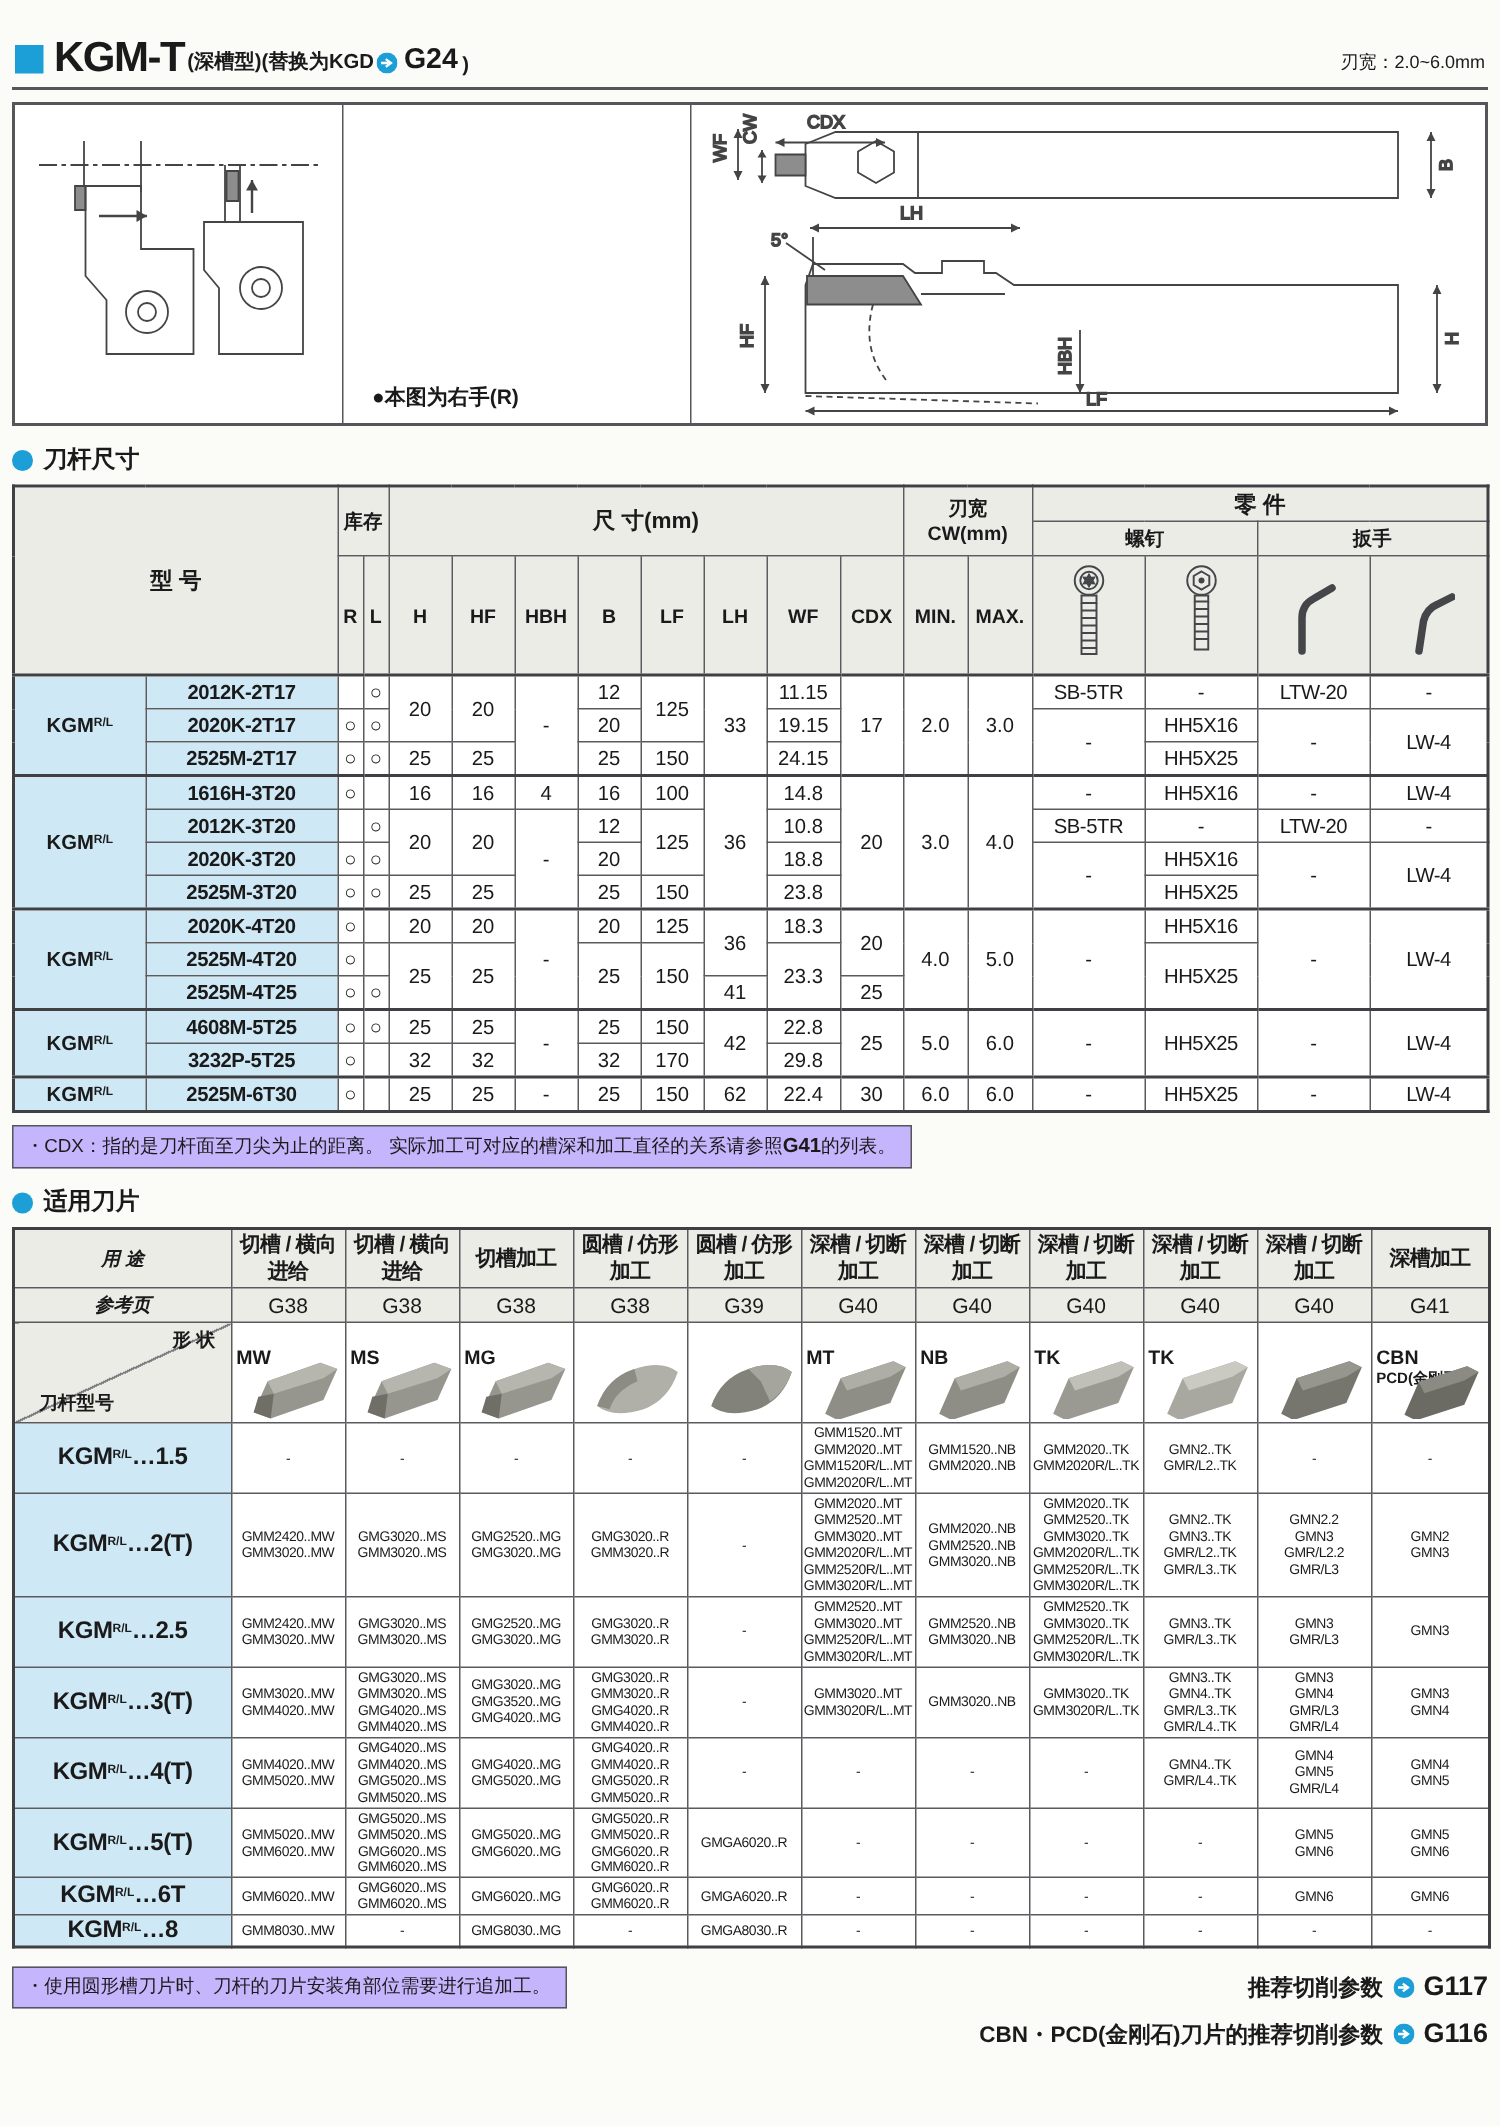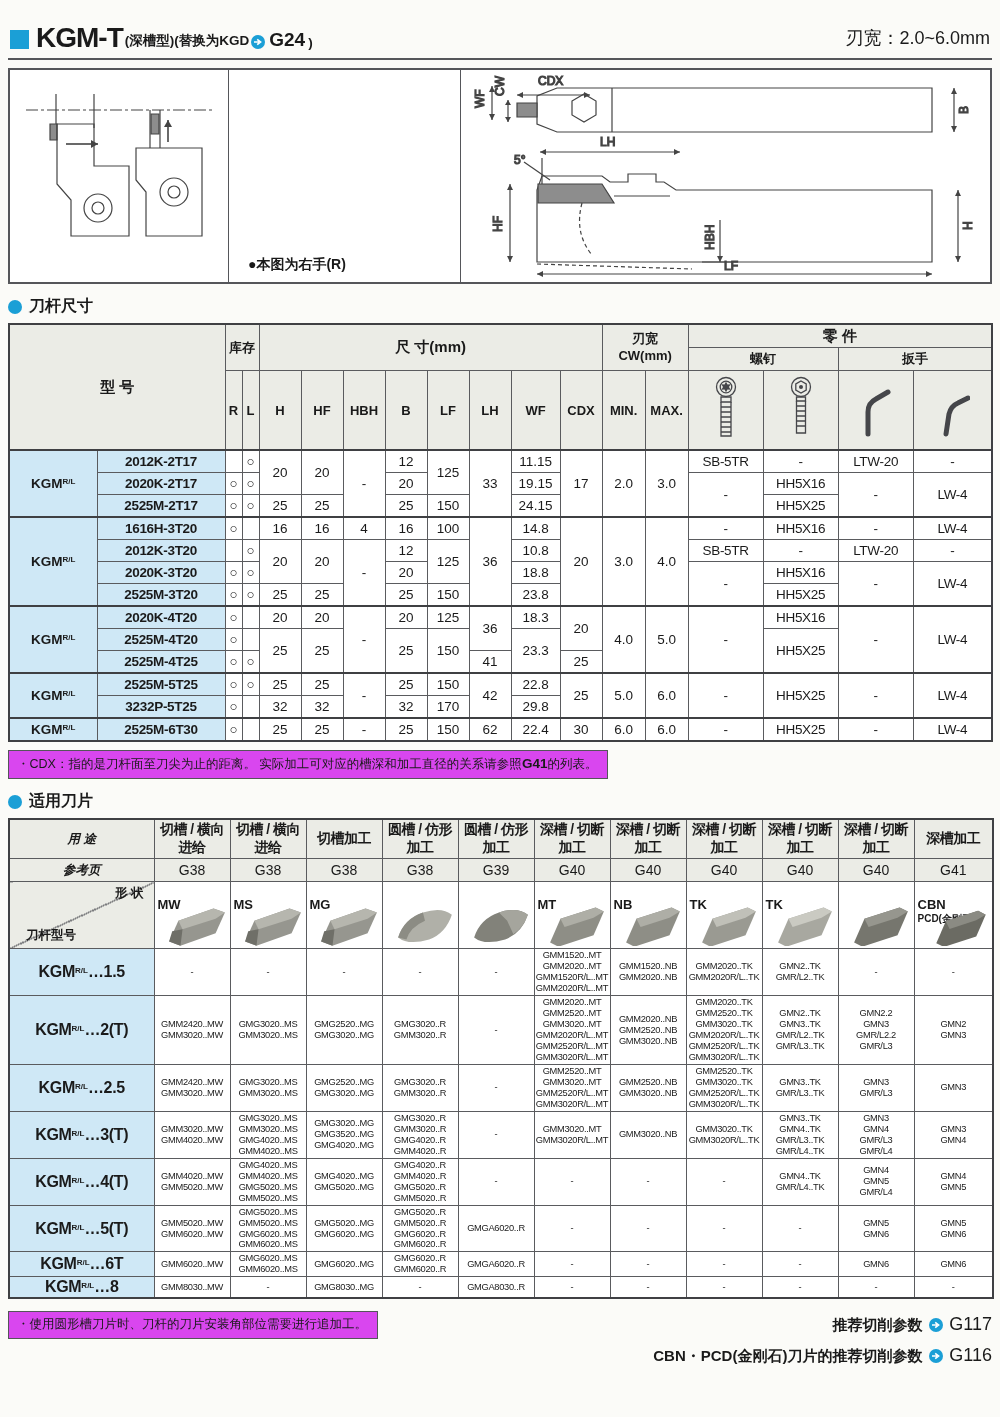--- a/index.html
+++ b/index.html
@@ -5,21 +5,21 @@
   html,body{margin:0;padding:0;background:#fbfbf8;}
   body{width:1000px;min-height:1417px;font-family:"Liberation Sans",sans-serif;color:#1a1a1a;}
   .wrap{padding:10px 8px 20px 8px;}
 
   
   .page-header{display:flex;align-items:flex-end;border-bottom:2px solid #55565a;padding:14px 2px 6px 2px;}
   .brand-sq{width:19px;height:19px;background:#1b9fd6;margin-right:7px;margin-bottom:3px;}
   .title{font-size:28px;font-weight:bold;letter-spacing:-1px;line-height:1;}
   .title-suffix{font-size:13.5px;font-weight:bold;margin-left:2px;margin-bottom:2px;}
   .title-link{font-size:19px;font-weight:bold;margin:0 1px 1px 2px;}
-  .hdr-right{margin-left:auto;font-size:18px;margin-bottom:2px;}
+  .hdr-right{margin-left:auto;font-size:12px;margin-bottom:2px;}
   .pg-ico{display:inline-block;width:14px;height:14px;vertical-align:-2px;margin:0 2px;}
 
   
   .draw-box{position:relative;border:2px solid #55565a;height:212px;margin-top:8px;background:#fff;}
   .vdiv{position:absolute;top:0;bottom:0;width:1px;background:#55565a;}
   .draw-note{position:absolute;left:238px;bottom:8px;font-size:14px;font-weight:bold;}
   svg text{font-family:"Liberation Sans",sans-serif;}
   .dimtxt{font-size:12px;fill:#222;}
   line,path,rect.draw,polyline{vector-effect:non-scaling-stroke;}
 
@@ -36,21 +36,21 @@
   .holder-tbl td{font-size:13.5px;height:21px;}
   .blue{background:#cfe8f6;}
   .pfx{font-size:15px;font-weight:bold;text-align:left;padding-left:6px;}
   .mdl{font-size:14.5px;font-weight:bold;text-align:left;padding-left:8px;letter-spacing:-0.3px;}
   .rl{font-size:8px;font-weight:bold;vertical-align:4px;letter-spacing:0;}
   .st{font-size:11px;padding:0;}
   .part{font-size:11.5px;letter-spacing:-0.3px;}
   tr.grp>td{border-top:2px solid #3f4043;}
   .icon-cell{height:78px;background:#ebece6;}
 
-  .note-box{border:1px solid #55565a;display:inline-block;padding:3px 10px 4px 8px;font-size:12.5px;line-height:1.5;margin-top:8px;background:#d946ef;}
+  .note-box{border:1px solid #55565a;display:inline-block;padding:3px 10px 4px 8px;font-size:12.5px;line-height:1.5;margin-top:8px;background:#c4b5fd;}
   .note-box .b{font-weight:bold;font-size:13.5px;}
 
   .ins-tbl{width:984px;border:2px solid #3f4043;margin-top:2px;}
   .ins-tbl th,.ins-tbl td{border:1px solid #5a5b5e;text-align:center;vertical-align:middle;padding:1px;}
   .ins-tbl .hdr{background:#ebece6;}
   .usage{font-size:14px;font-weight:bold;letter-spacing:-0.5px;height:19px;padding:0;}
   .uh{font-size:12.5px;font-weight:bold;text-align:right;padding-right:10px;font-style:italic;}
   .pgc{font-size:14px;font-weight:normal;height:20px;}
   .shape-cell{position:relative;height:64px;background:#fff;vertical-align:top;text-align:left;}
   .shape-lbl{font-size:13px;font-weight:bold;position:absolute;top:16px;left:3px;line-height:1;}
@@ -59,21 +59,21 @@
   .diag{position:relative;background:#ebece6 linear-gradient(to bottom right,transparent 49.4%,#7a7b7e 49.4%,#7a7b7e 50.6%,transparent 50.6%);}
   .diag .t1{position:absolute;top:3px;right:10px;font-size:12.5px;font-weight:bold;}
   .diag .t2{position:absolute;bottom:4px;left:16px;font-size:12.5px;font-weight:bold;}
   .ins-mdl{font-size:16px;font-weight:bold;text-align:left;padding-left:6px;letter-spacing:-0.3px;}
   .ml{font-size:9.3px;line-height:1.18;white-space:pre-line;letter-spacing:-0.3px;padding:2px 0;}
 
   
   .footer{display:flex;align-items:flex-start;margin-top:10px;}
   .footer-right{margin-left:auto;text-align:right;line-height:1.7;}
   .rec-lbl{font-size:15px;font-weight:bold;}
-  .rec-pg{font-size:18px;font-weight:normal;}
+  .rec-pg{font-size:18px;font-weight:bold;}
 </style>
 </head>
 <body>
 
 <div class="wrap">
 
   
   <div class="page-header">
     <span class="brand-sq"></span>
     <span class="title">KGM-T</span>
@@ -404,21 +404,21 @@
       <tr>
         <td class="mdl blue">2525M-4T25</td>
         <td class="st">○</td>
         <td class="st">○</td>
         <td>41</td>
         <td>25</td>
       </tr>
 
       <tr class="grp">
         <td class="pfx blue" rowspan="2"><span>KGM</span><span class="rl">R/L</span></td>
-        <td class="mdl blue">2525M-5T25</td>
+        <td class="mdl blue">4608M-5T25</td>
         <td class="st">○</td>
         <td class="st">○</td>
         <td>25</td>
         <td>25</td>
         <td rowspan="2">-</td>
         <td>25</td>
         <td>150</td>
         <td rowspan="2">42</td>
         <td>22.8</td>
         <td rowspan="2">25</td>

